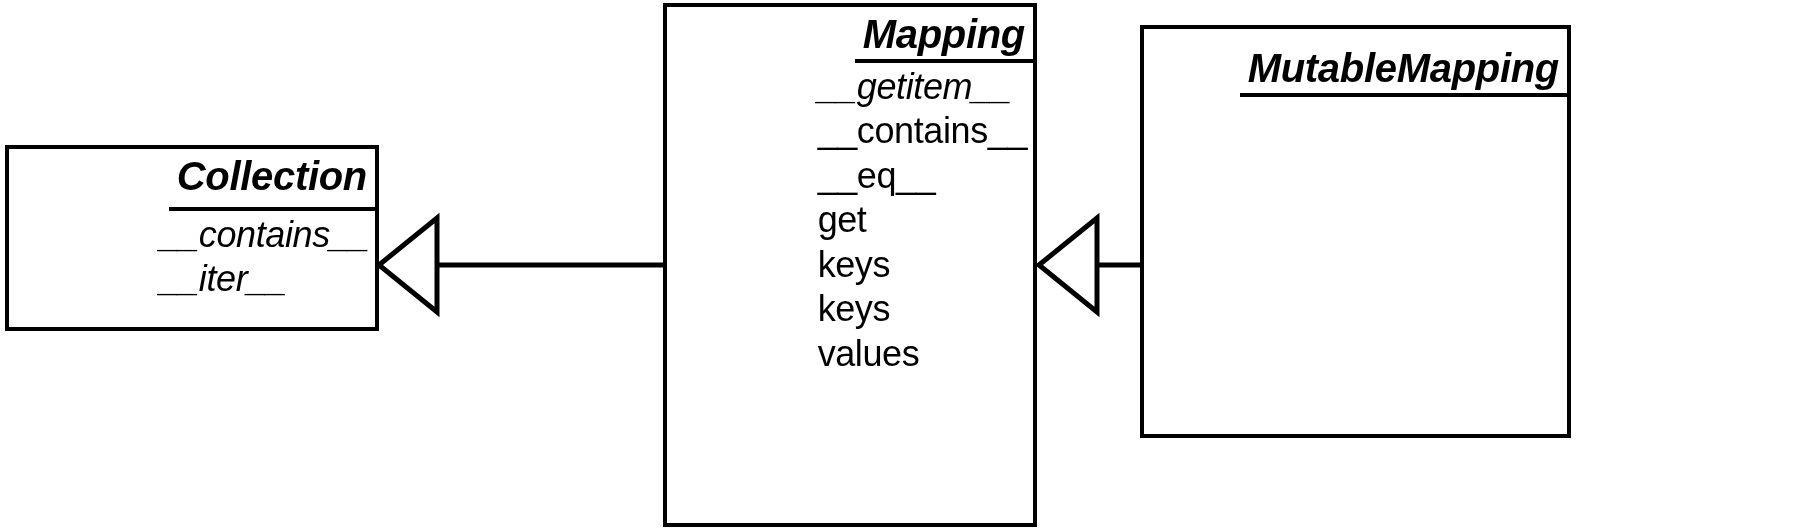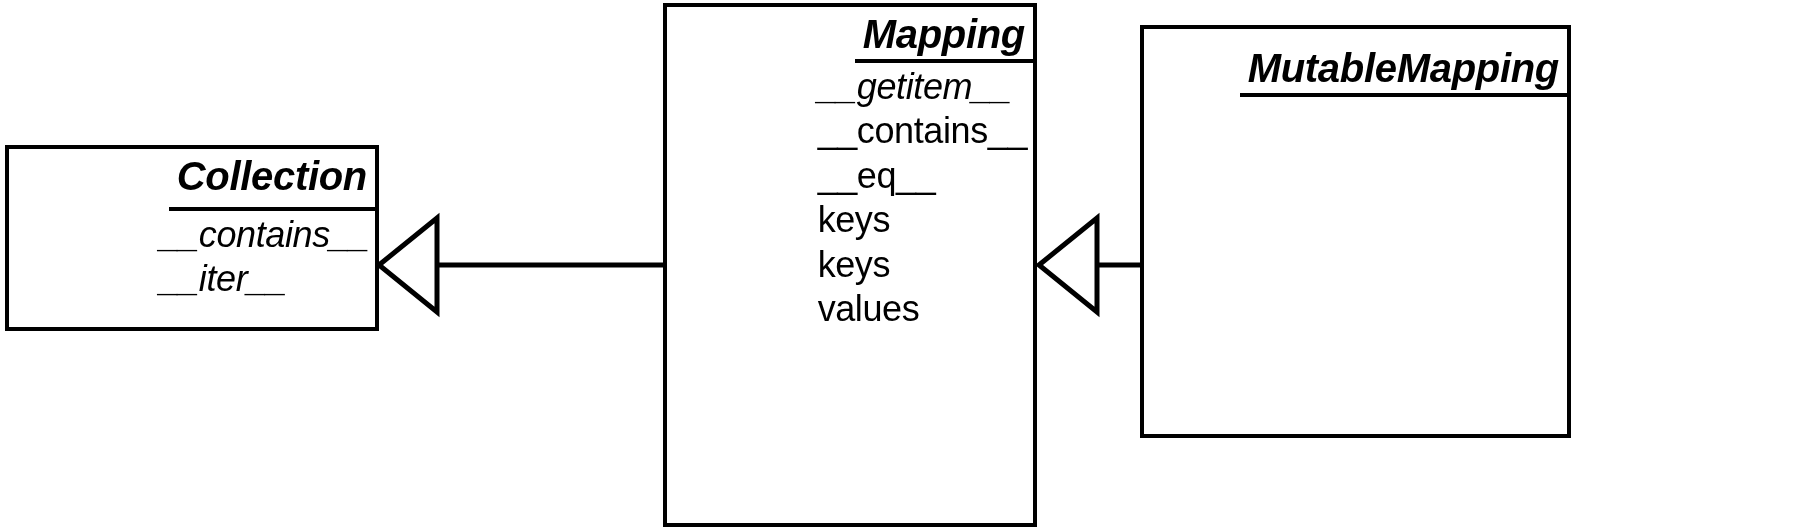--- a/index.html
+++ b/index.html
@@ -107,20 +107,21 @@
       <div class="uml-member abstract">__iter__</div>
     </div>
   </div>
 
   <div class="uml-class" id="box-mapping">
     <div class="uml-class-name">Mapping</div>
     <div class="uml-compartment">
       <div class="uml-member abstract">__getitem__</div>
       <div class="uml-member concrete">__contains__</div>
       <div class="uml-member concrete">__eq__</div>
+      <div class="uml-member concrete">get</div>
       <div class="uml-member concrete">keys</div>
       <div class="uml-member concrete">keys</div>
       <div class="uml-member concrete">values</div>
     </div>
   </div>
 
   <div class="uml-class" id="box-mutablemapping">
     <div class="uml-class-name">MutableMapping</div>
   </div>
 

